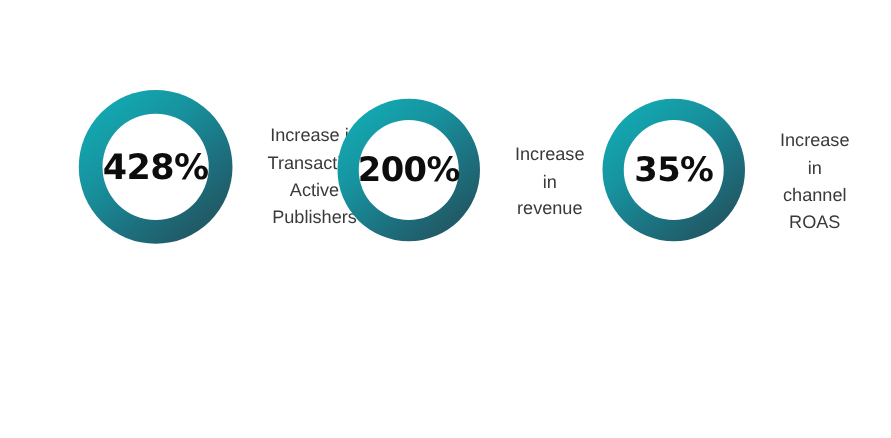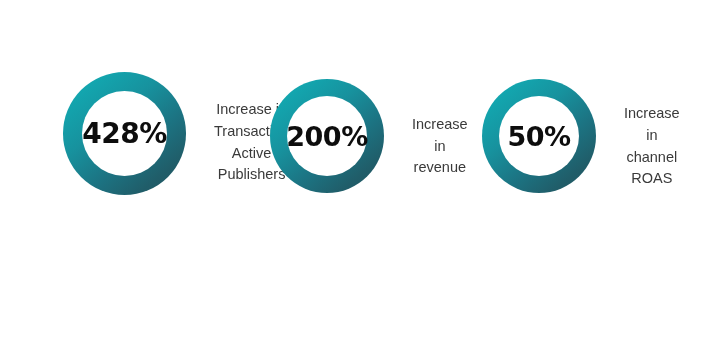--- a/index.html
+++ b/index.html
@@ -119,19 +119,19 @@
       <div class="donut-value">200%</div>
     </div>
     <div class="stat-caption">Increase in
 revenue</div>
   </div>
 
   <div class="stat-item item-2">
     <div class="donut">
       <div class="donut-ring"></div>
       <div class="donut-hole"></div>
-      <div class="donut-value">50%</div>
+      <div class="donut-value">35%</div>
     </div>
     <div class="stat-caption">Increase in
 channel ROAS</div>
   </div>
 
 </div>
 
 </body></html>

